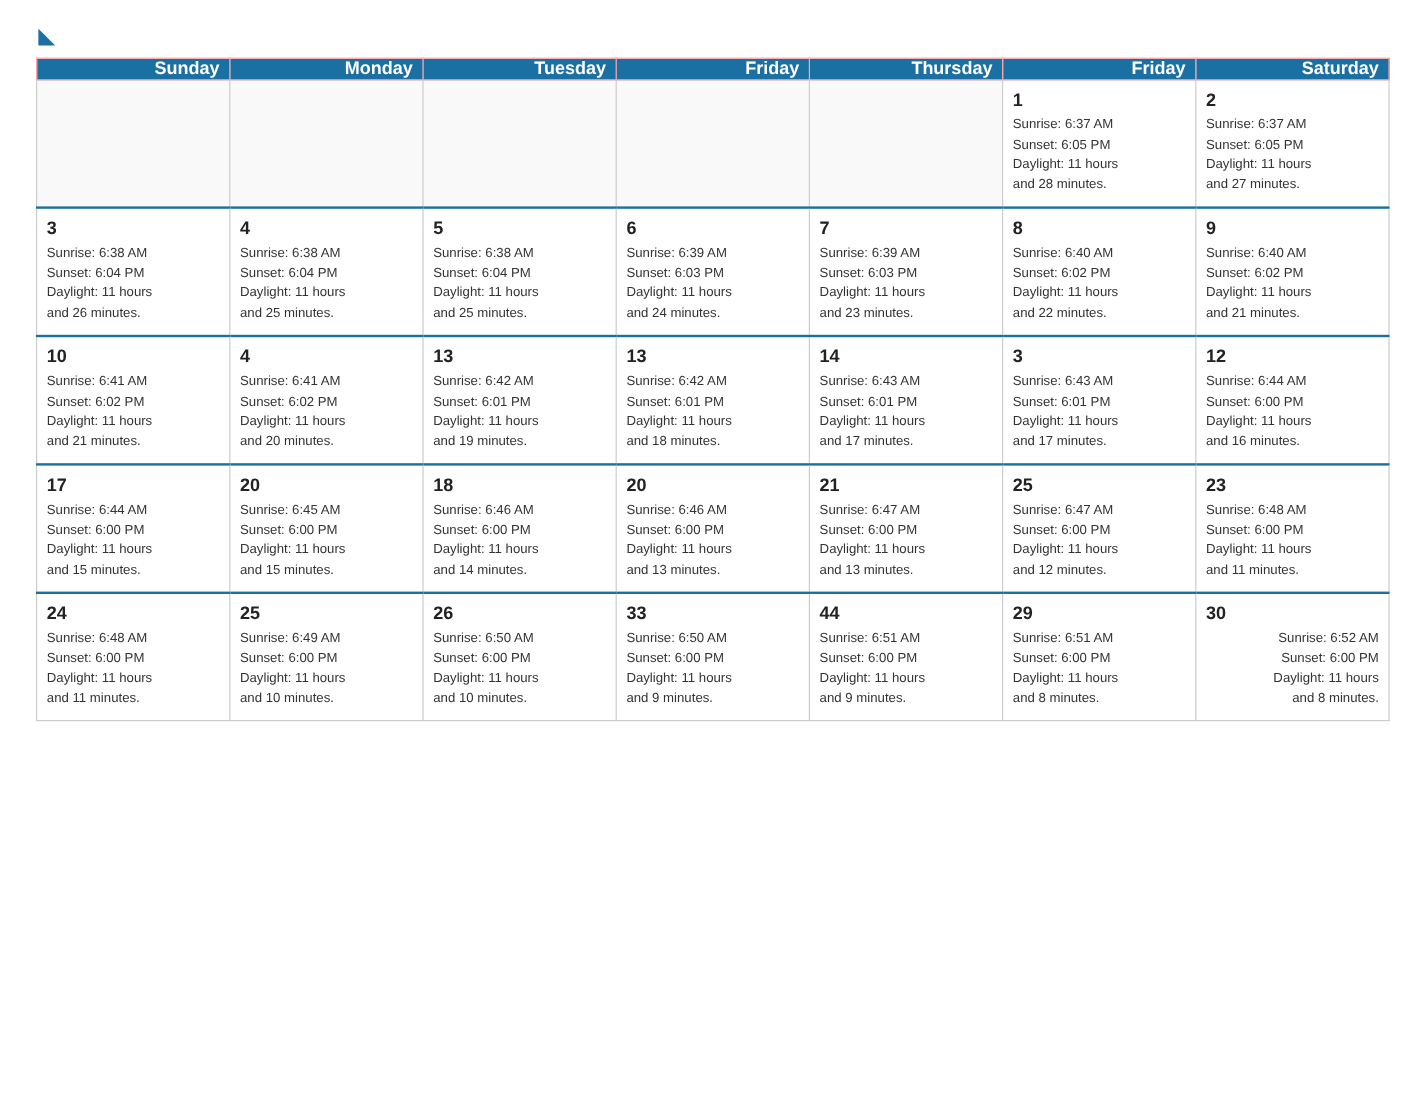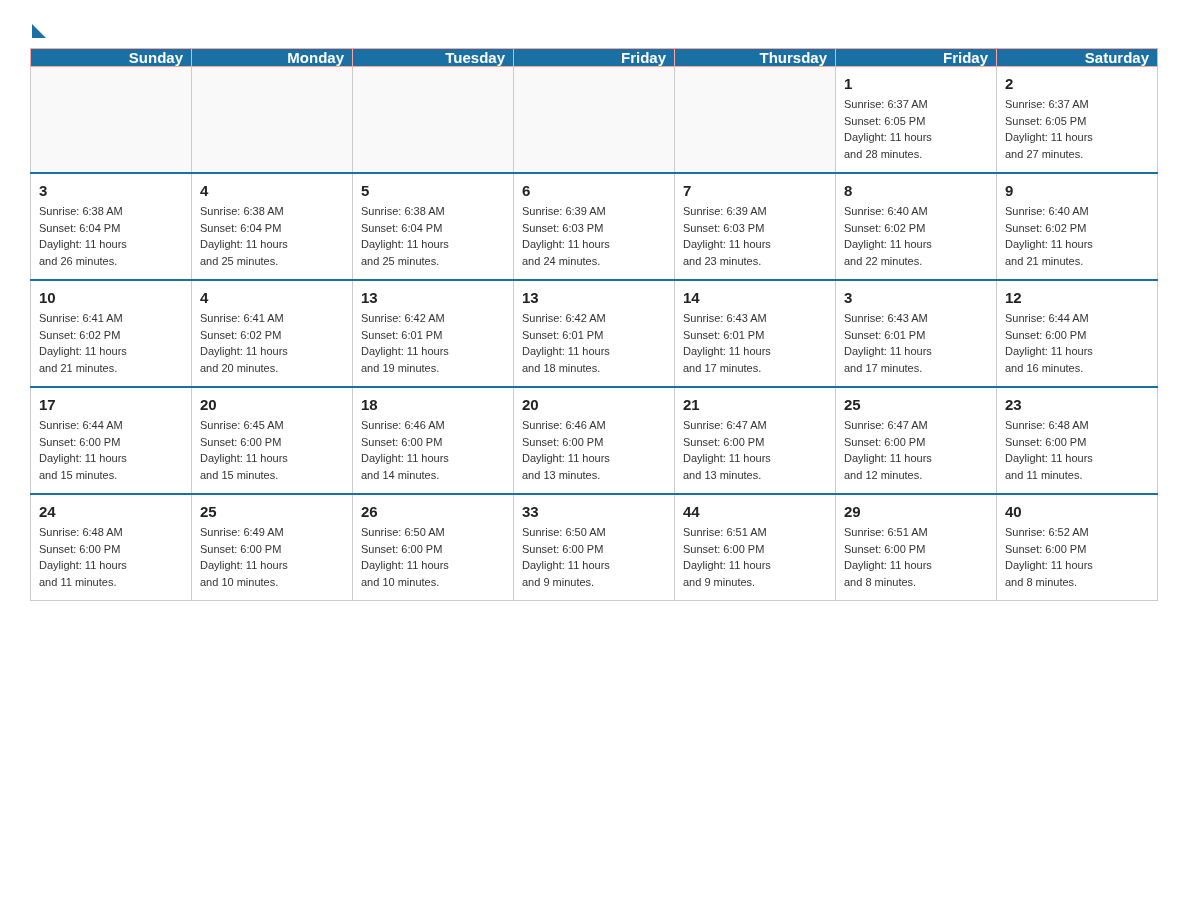--- a/index.html
+++ b/index.html
@@ -342,21 +342,21 @@
 and 9 minutes.</div>
         </td>
         <td>
           <span class="day-num">29</span>
           <div class="sun-info" style="white-space: pre-line;">Sunrise: 6:51 AM
 Sunset: 6:00 PM
 Daylight: 11 hours
 and 8 minutes.</div>
         </td>
         <td>
-          <span class="day-num">40</span>
-          <div class="sun-info" style="white-space: pre-line;">Sunrise: 6:52 AM
+          <span class="day-num">30</span>
+          <div class="sun-info" style="white-space: pre-line; text-align: right;">Sunrise: 6:52 AM
 Sunset: 6:00 PM
 Daylight: 11 hours
 and 8 minutes.</div>
         </td>
       </tr>
     </tbody>
 </table>
 
 </body></html>

